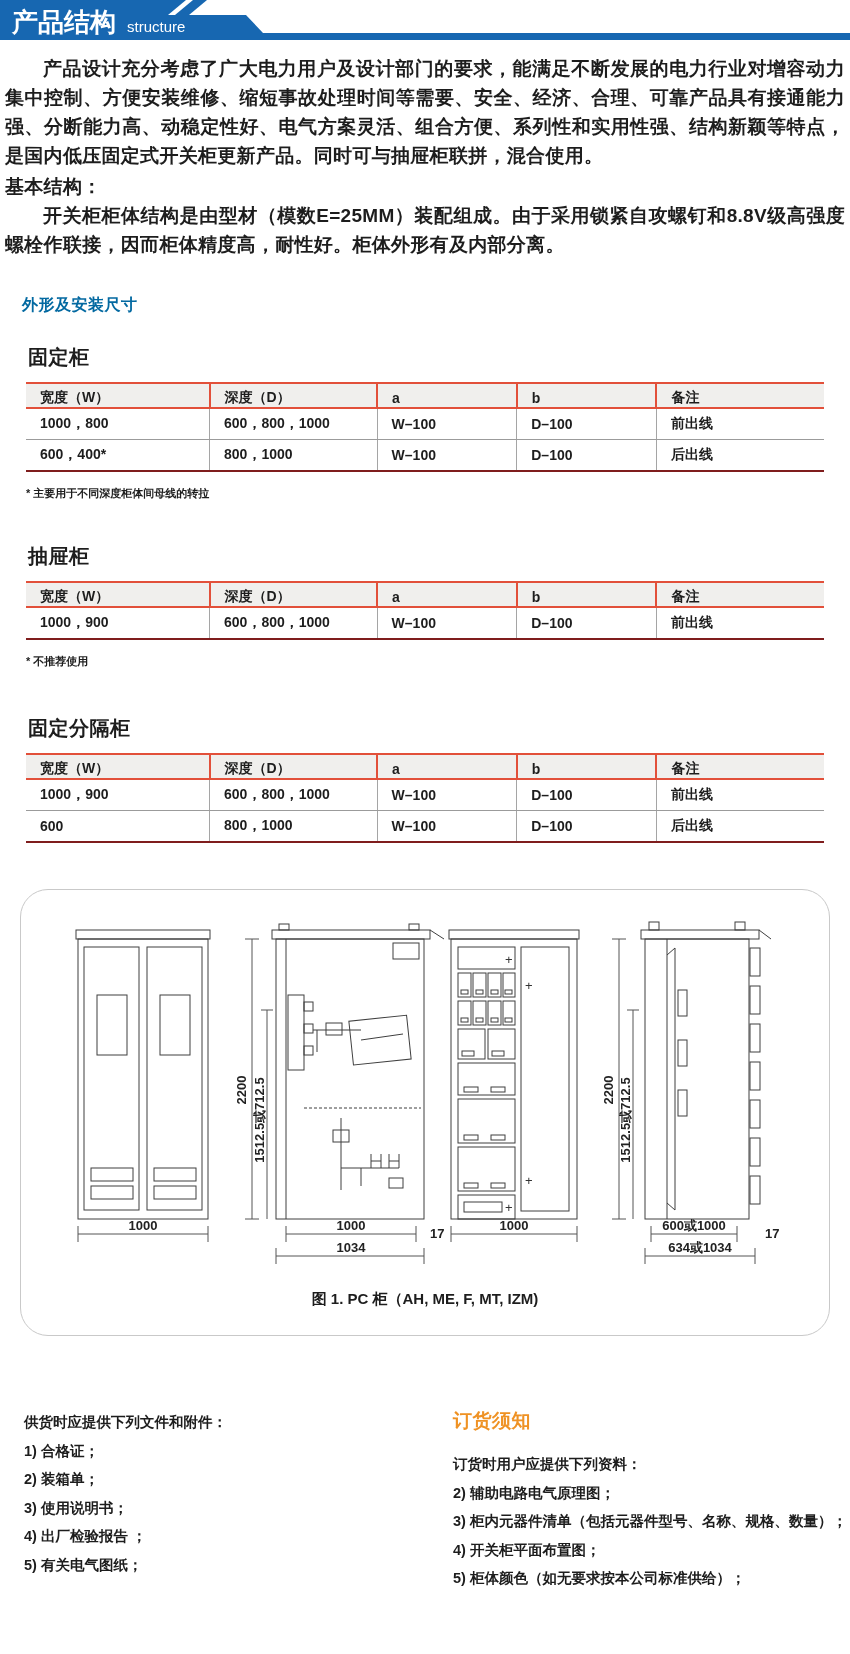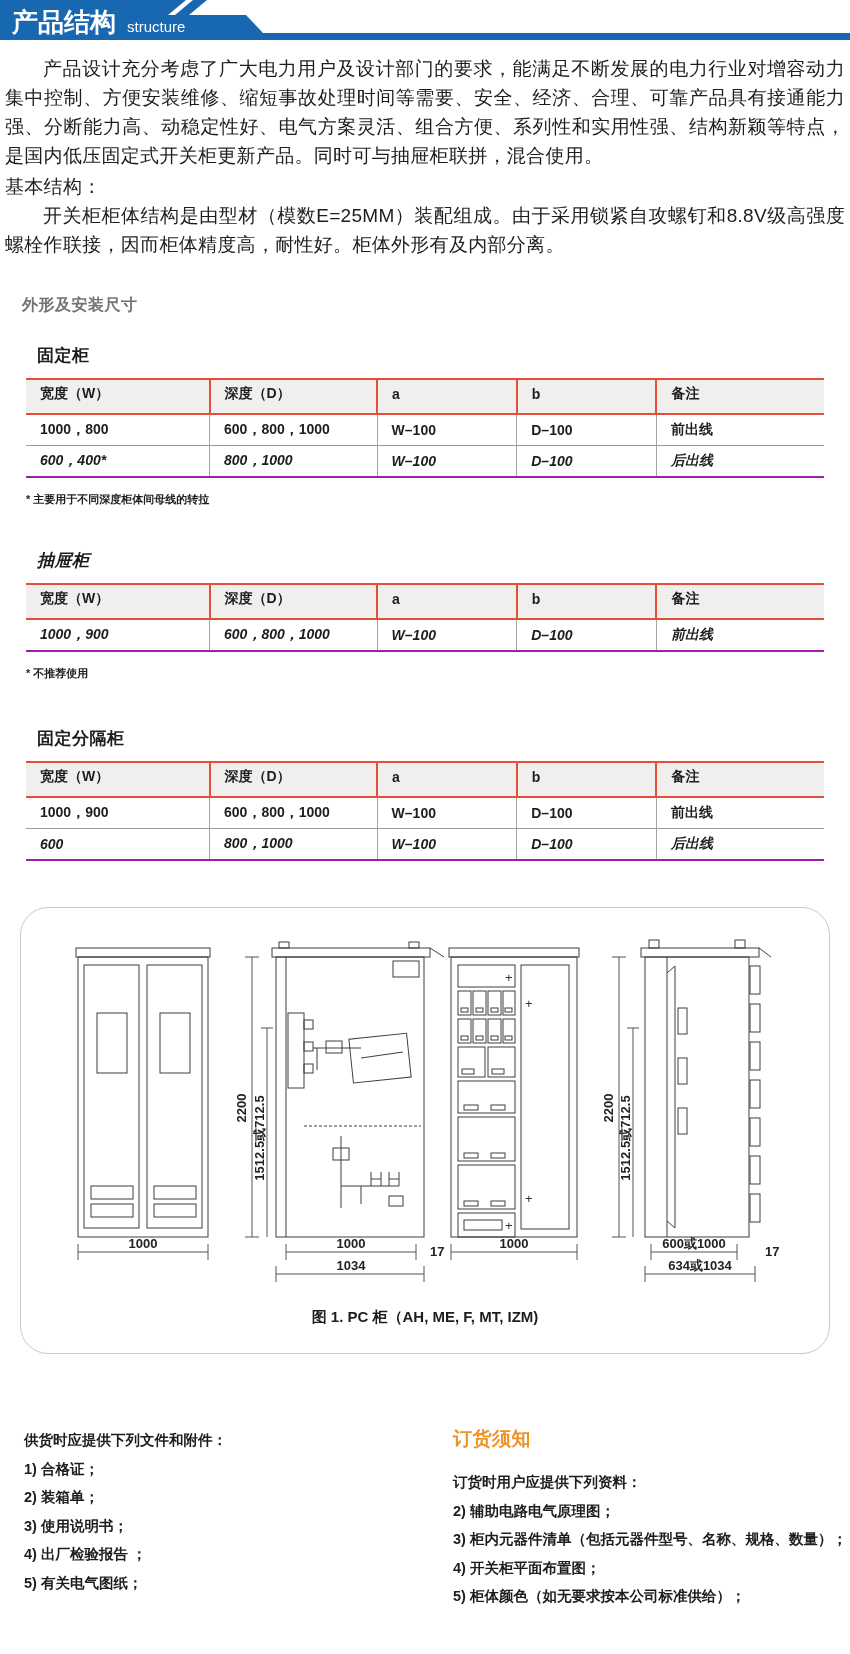--- a/index.html
+++ b/index.html
@@ -3,37 +3,37 @@
 <meta charset="utf-8">
 <style>
   html,body{margin:0;padding:0;background:#fff;}
   body{width:850px;font-family:"Liberation Sans",sans-serif;color:#1d1d1d;}
 
   
   .banner{width:850px;height:42px;position:relative;}
   .banner svg{display:block;}
 
   
-  .para{font-size:19px;line-height:29px;font-weight:400;letter-spacing:.3px;
+  .para{font-size:19px;line-height:29px;font-weight:700;letter-spacing:.3px;
         margin:12px 5px 0 5px;text-indent:2em;text-align:justify;}
   .para.noindent{text-indent:0;margin-top:2px;}
 
   
-  .sec-h{color:#737373;font-size:16px;font-weight:700;margin:36px 0 0 22px;letter-spacing:.5px;}
-  .tbl-cap{font-size:17px;font-weight:600;margin:28px 0 11px 37px;letter-spacing:.5px;}
+  .sec-h{color:#0369a1;font-size:16px;font-weight:700;margin:36px 0 0 22px;letter-spacing:.5px;}
+  .tbl-cap{font-size:20px;font-weight:600;margin:28px 0 11px 28px;letter-spacing:.5px;}
 
   
   .tbl{display:table;width:798px;margin-left:26px;border-collapse:collapse;
        border-top:2.5px solid #e2503a;font-size:14px;font-weight:600;}
   .tr{display:table-row;}
   .cell{display:table-cell;vertical-align:middle;padding:6px 4px 6px 14px;}
-  .thead .cell{background:#f0efed;border-bottom:2px solid #e2503a;padding-top:5px;padding-bottom:10px;}
+  .thead .cell{background:#f0efed;border-bottom:2px solid #e2503a;padding-top:5px;padding-bottom:0;}
   .thead .cell + .cell{border-left:2px solid #e2503a;}
   .tbody .tr .cell{border-bottom:1.5px solid #9b9b9b;}
-  .tbody .tr:last-child .cell{border-bottom:2px solid #a21caf;font-style:italic;}
+  .tbody .tr:last-child .cell{border-bottom:2px solid #7f1d1d;}
   .tbody .cell + .cell{border-left:1px solid #a5a5a5;}
   .c0{width:23%;} .c1{width:21%;} .c2{width:17.5%;} .c3{width:17.5%;} .c4{width:21%;}
   .footnote{font-size:11px;font-weight:600;margin:14px 0 0 26px;}
 
   
   .figure-box{margin:46px 20px 0 20px;height:445px;border:1px solid #c9c9c9;
               border-radius:28px;overflow:hidden;}
   .figure-box svg{display:block;}
   .draw{stroke:#3f3f3f;stroke-width:1;fill:none;}
   .dimline{stroke:#555;stroke-width:1;fill:none;}
@@ -91,21 +91,21 @@
         <div class="cell c0">600，400*</div>
         <div class="cell c1">800，1000</div>
         <div class="cell c2">W–100</div>
         <div class="cell c3">D–100</div>
         <div class="cell c4">后出线</div>
       </div>
     </div>
 </div>
 <div class="footnote">* 主要用于不同深度柜体间母线的转拉</div>
 
-<div class="tbl-cap" style="margin-top:42px;font-style:italic;">抽屉柜</div>
+<div class="tbl-cap" style="margin-top:42px;">抽屉柜</div>
 <div class="tbl">
   <div class="tr thead">
     <div class="cell c0">宽度（W）</div>
     <div class="cell c1">深度（D）</div>
     <div class="cell c2">a</div>
     <div class="cell c3">b</div>
     <div class="cell c4">备注</div>
   </div>
   <div class="tbody" style="display:table-row-group;">
 

